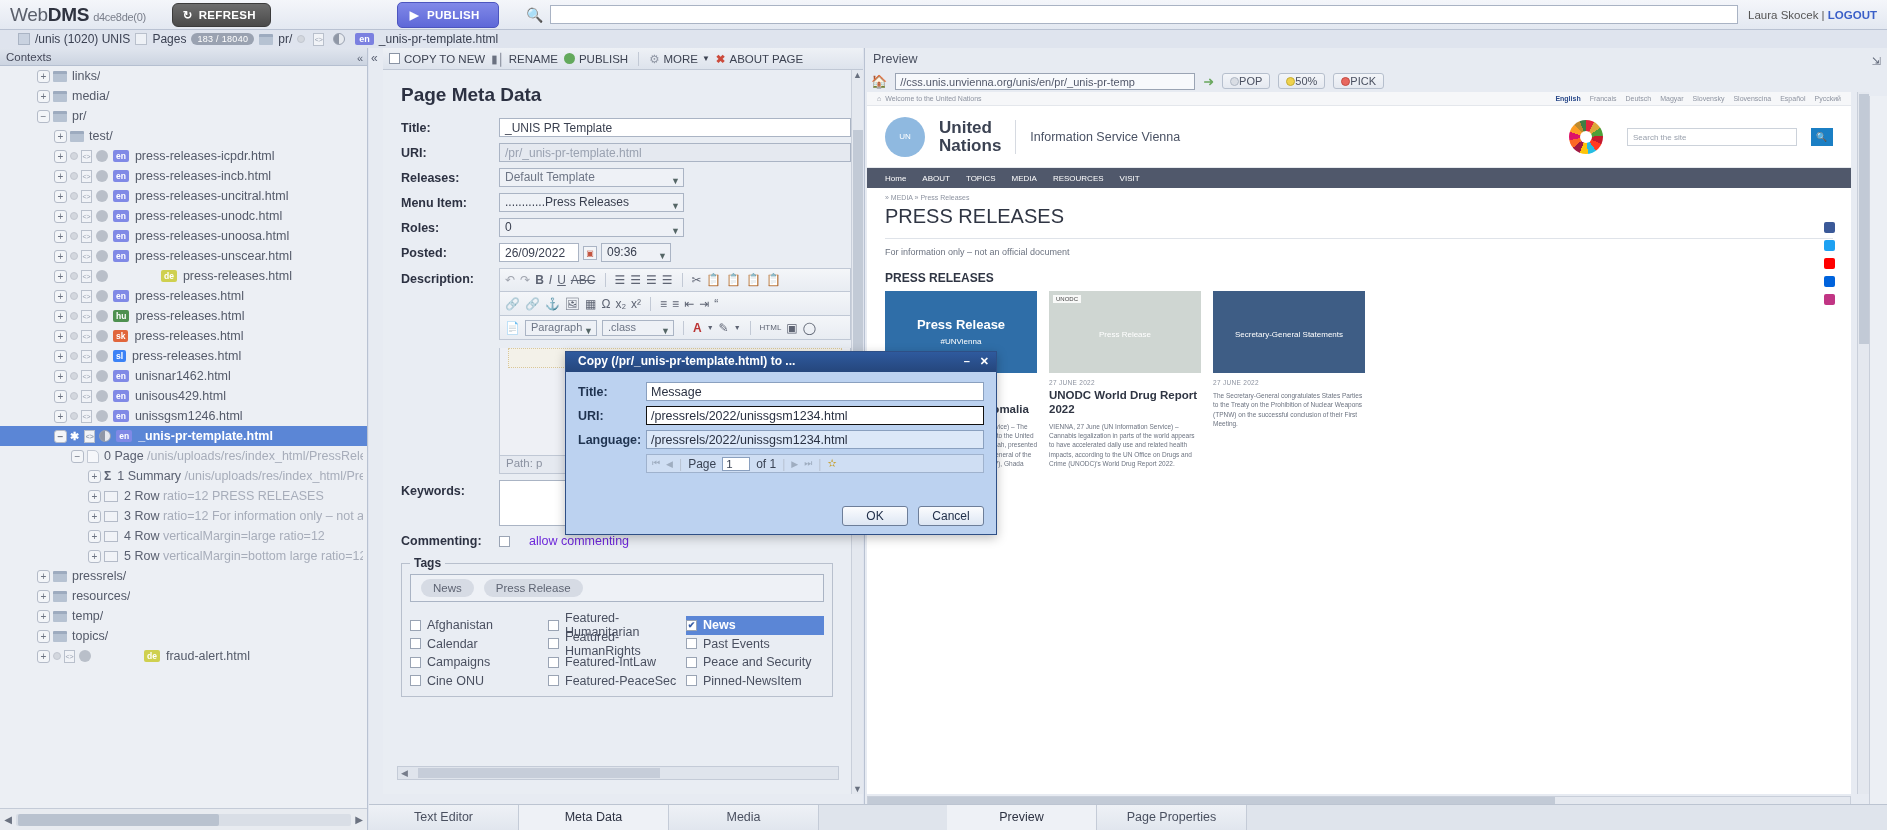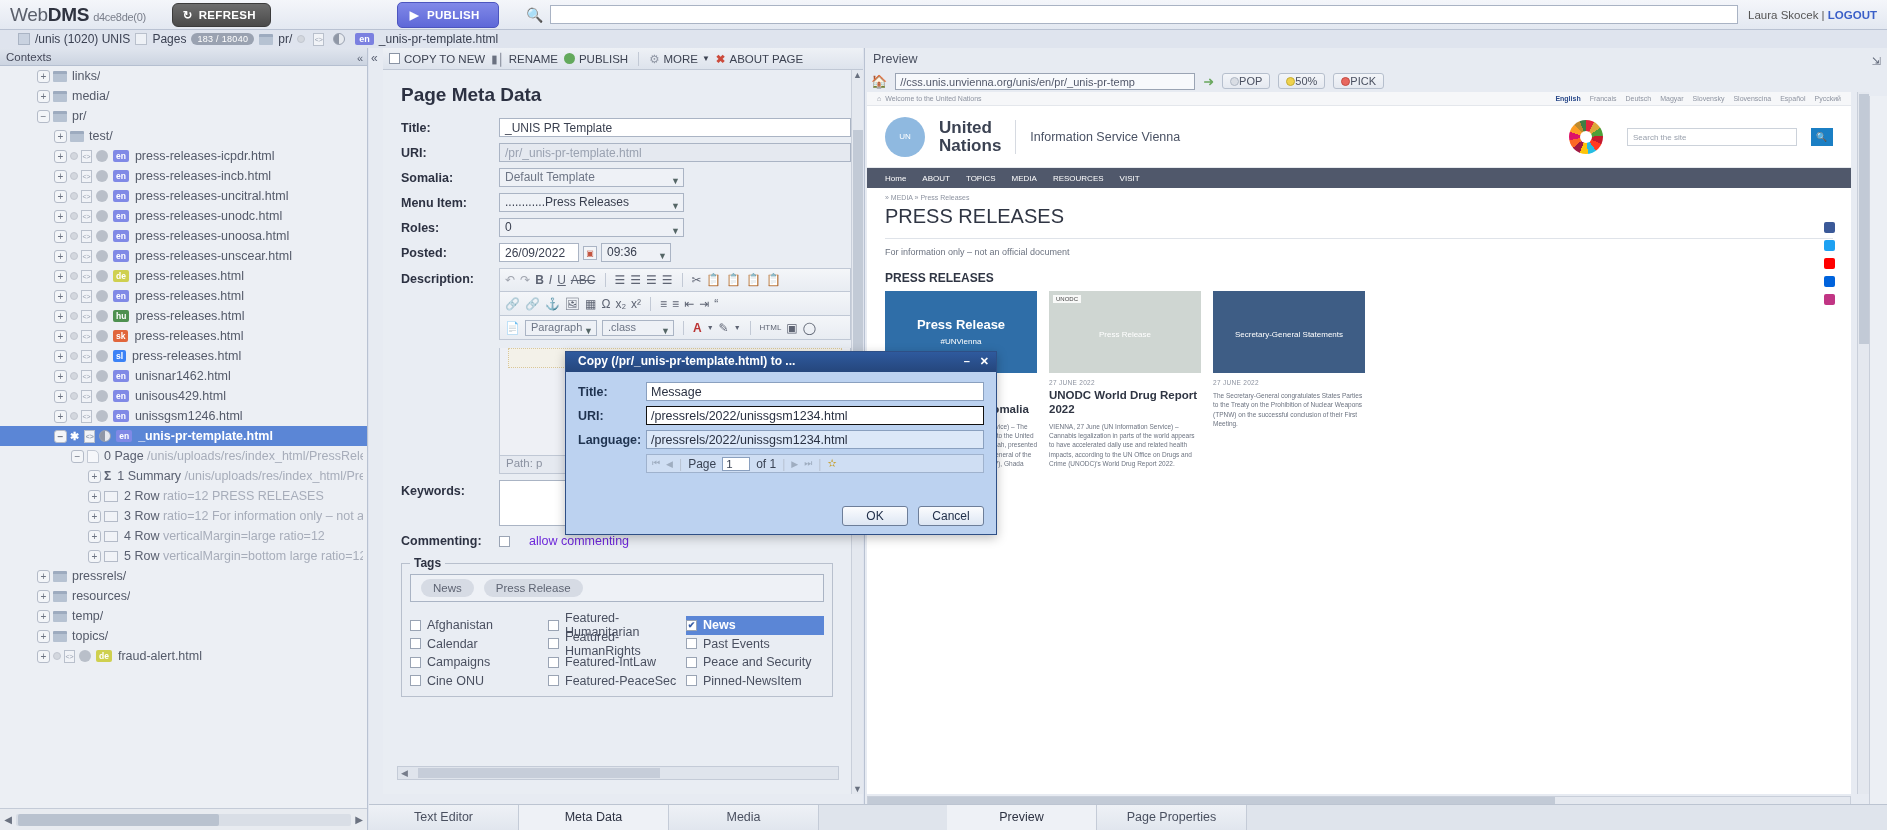--- a/index.html
+++ b/index.html
@@ -87,21 +87,21 @@
     width:11px;height:13px;background:#f1f3f7;border:1px solid #b9c0cc;
     font-size:7px; text-align:center; color:#97a0b0; line-height:12px;
     margin-right:4px; flex:0 0 auto;
   }
   .circ-ico { width:12px;height:12px;border-radius:50%;background:#b9bfc9;margin-right:5px;flex:0 0 auto;}
   .circ-half {
     width:12px;height:12px;border-radius:50%;margin-right:5px;flex:0 0 auto;
     background:linear-gradient(90deg,#8f97a6 50%,#e7eaef 50%); border:1px solid #9aa2b1;
   }
   .lg { font-size:8.5px; color:#fff; padding:1px 3px; border-radius:2px; margin-right:6px; font-weight:bold; flex:0 0 auto; }
-  .lg.en{background:#8089e6;} .lg.de{background:#cfd04f;} .lg.hu{background:#4e9150;}
+  .lg.en{background:#8089e6;} .lg.de{background:#cfd04f;margin-left:48px;} .lg.hu{background:#4e9150;}
   .lg.sk{background:#e1663c;} .lg.sl{background:#3b82f6;}
   .tlabel { overflow:hidden; text-overflow:clip; }
   .tsub { color:#a7adba; }
   .sum-ico { font-size:12px; color:#5c6272; margin-right:6px; font-weight:bold; flex:0 0 auto;}
   .row-ico { width:14px;height:11px;border:1px solid #b4bbc8;background:#f1f3f7;margin-right:6px;flex:0 0 auto;}
   .page-ico { width:12px;height:13px;border:1px solid #c3c9d4;background:#f6f7fa;border-radius:0 5px 0 0;margin-right:5px;flex:0 0 auto;}
   .star-ico{ color:#fff; font-size:11px; margin-right:5px; flex:0 0 auto;}
   .tree-hscroll {
     position:absolute; bottom:0; left:0; right:0; height:22px;
     background:#e8ebf0; border-top:1px solid #c4cbd7; display:flex; align-items:center;
@@ -621,21 +621,21 @@
     <div class="frm">
       <div class="frow">
         <div class="flab">Title:</div>
         <div class="finput" style="width:360px">_UNIS PR Template</div>
       </div>
       <div class="frow">
         <div class="flab">URI:</div>
         <div class="finput ro" style="width:360px">/pr/_unis-pr-template.html</div>
       </div>
       <div class="frow">
-        <div class="flab">Somalia:</div>
+        <div class="flab">Releases:</div>
         <div class="fsel" style="width:185px">
           <span>Default Template</span>
           <span class="caret">▼</span>
         </div>
       </div>
       <div class="frow">
         <div class="flab">Menu Item:</div>
         <div class="fsel" style="width:185px;color:#3a4050">
           <span>............Press Releases</span>
           <span class="caret">▼</span>

